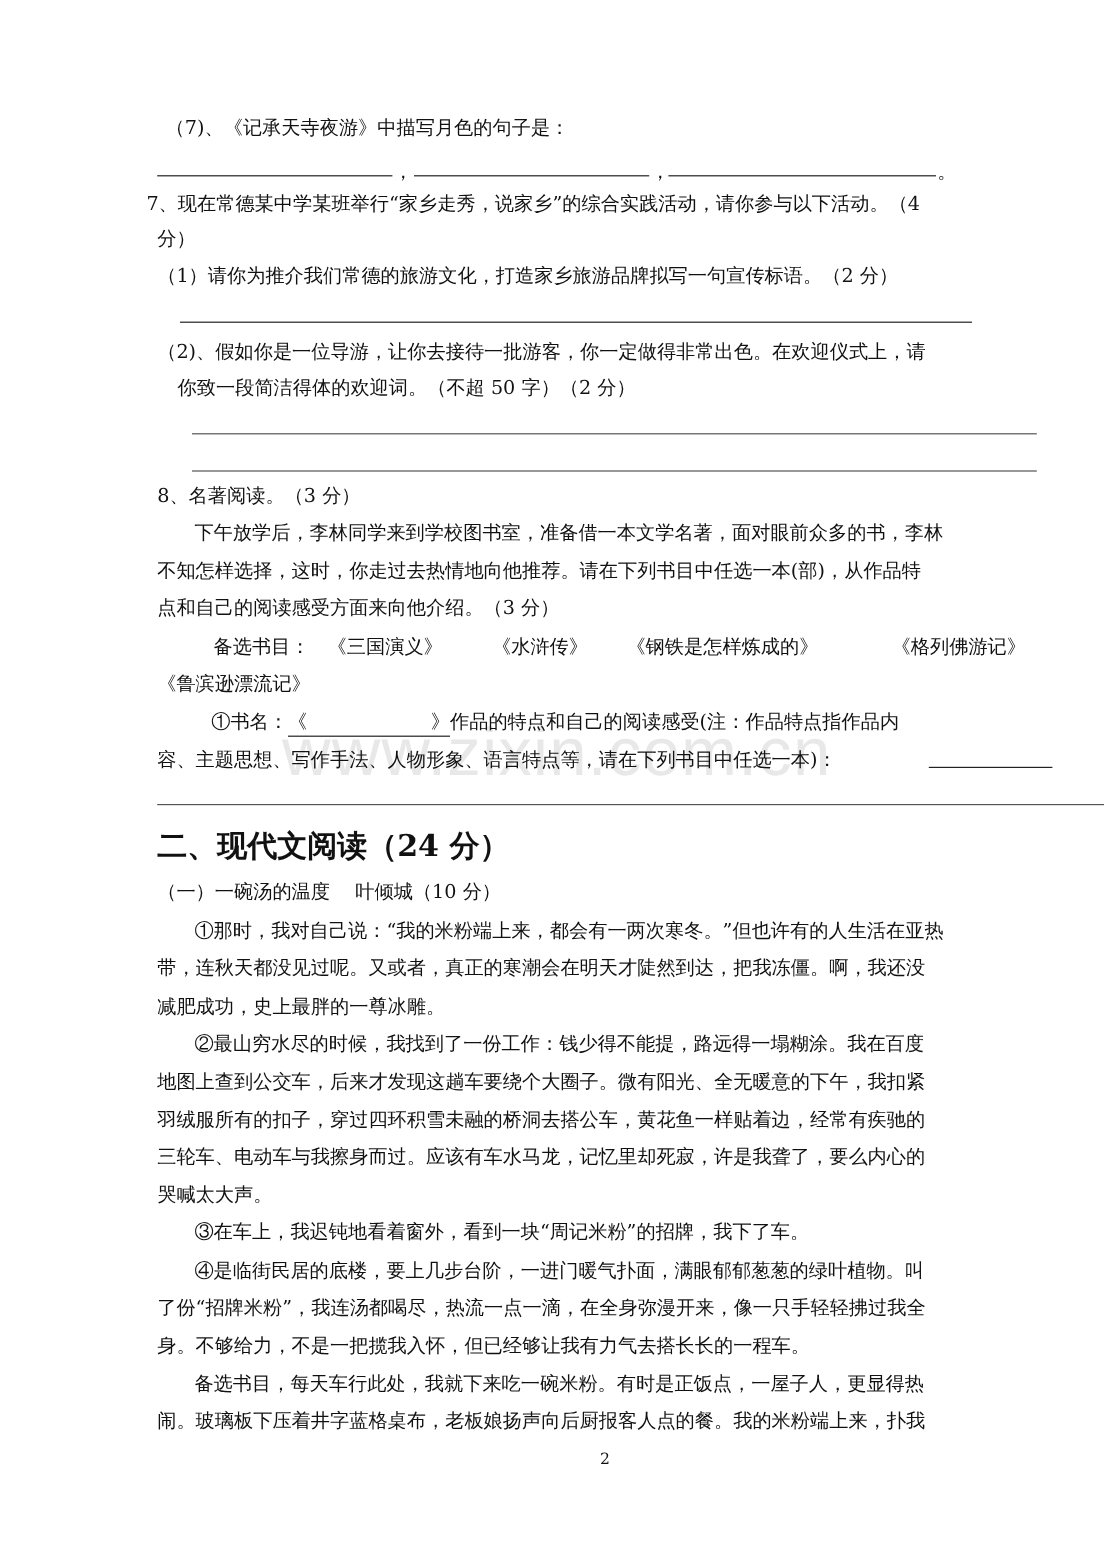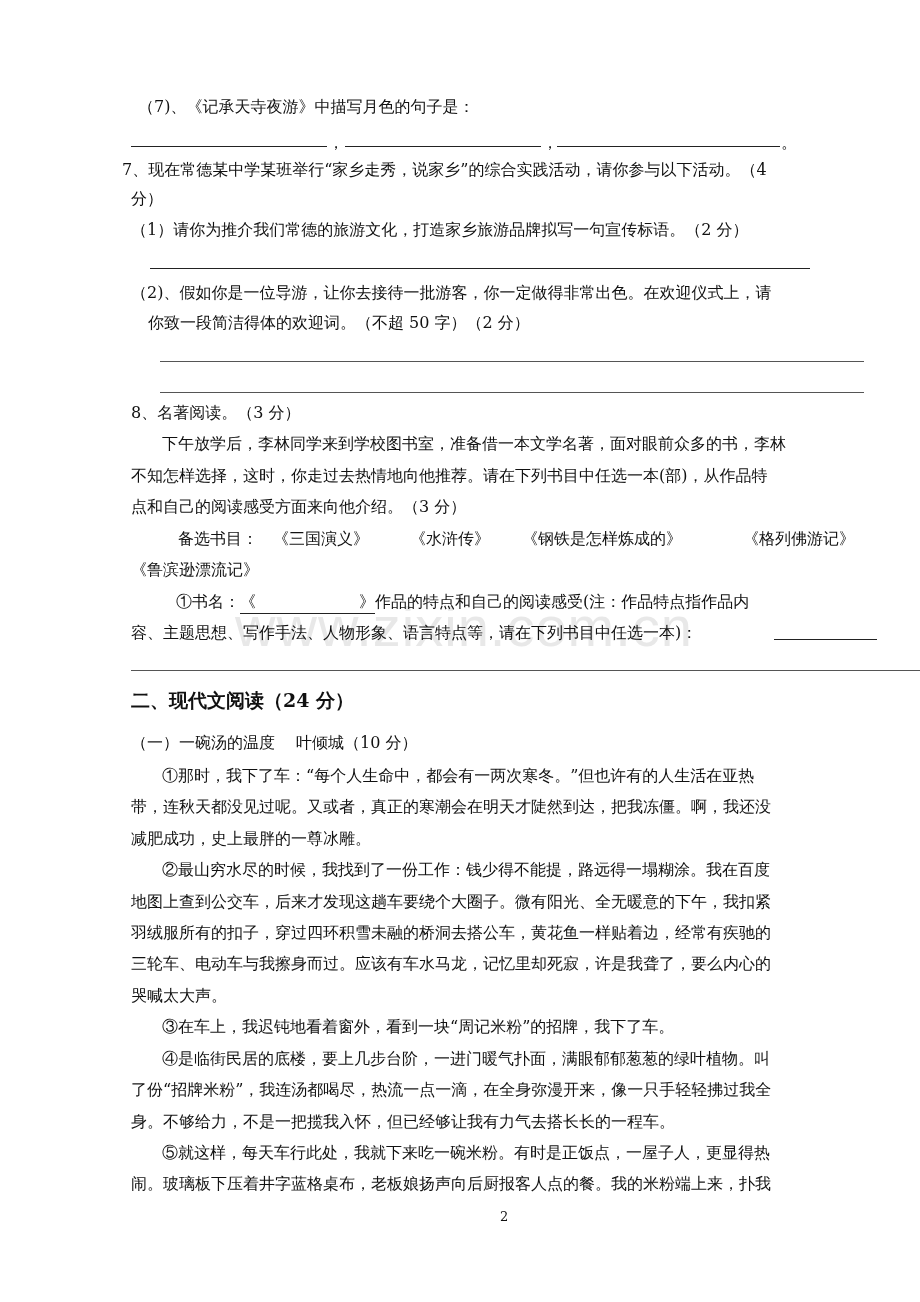--- a/index.html
+++ b/index.html
@@ -10,21 +10,21 @@
   }
   .ab { position: absolute; white-space: nowrap; }
   .line { position: absolute; height: 0; border-top: 1px solid #222; }
   .line.gray { border-top: 1.5px solid #555; }
   .watermark {
     position: absolute; left: 235px; top: 594px;
     font-family: "Liberation Sans", "DejaVu Sans", sans-serif;
     font-size: 56px; color: rgba(190,190,190,0.35); letter-spacing: 1px;
     pointer-events: none;
   }
-  .heading { font-weight: bold; font-size: 19px; }
+  .heading { font-weight: bold; font-size: 25px; }
   .pageno { font-size: 13px; }
 </style>
 </head>
 <body>
 
 <div class="watermark">www.zixin.com.cn</div>
 
 <div class="ab" style="left:138px;top:97px;">（7)、《记承天寺夜游》中描写月色的句子是：</div>
 <div class="line" style="left:131px;top:146px;width:196px;"></div>
 <div class="ab" style="left:328px;top:133px;">，</div>
@@ -57,32 +57,32 @@
 <div class="ab" style="left:176px;top:592px;">
   <span>①书名：</span><span style="display:inline-block;border-bottom:1px solid #222;"><span>《</span><span style="display:inline-block;width:103px;"></span><span>》</span></span><span>作品的特点和自己的阅读感受(注：作品特点指作品内</span>
 </div>
 <div class="ab" style="left:131px;top:623px;">容、主题思想、写作手法、人物形象、语言特点等，请在下列书目中任选一本)：</div>
 <div class="line" style="left:774px;top:639px;width:103px;"></div>
 <div class="line gray" style="left:131px;top:670px;width:789px;"></div>
 
 <div class="ab heading" style="left:131px;top:688px;">二、现代文阅读（24 分）</div>
 <div class="ab" style="left:131px;top:733px;">（一）一碗汤的温度　 叶倾城（10 分）</div>
 
-<div class="ab" style="left:162px;top:766px;">①那时，我下了车：“每个人生命中，都会有一两次寒冬。”但也许有的人生活在亚热</div>
+<div class="ab" style="left:162px;top:766px;">①那时，我对自己说：“我的米粉端上来，都会有一两次寒冬。”但也许有的人生活在亚热</div>
 <div class="ab" style="left:131px;top:797px;">带，连秋天都没见过呢。又或者，真正的寒潮会在明天才陡然到达，把我冻僵。啊，我还没</div>
 <div class="ab" style="left:131px;top:829px;">减肥成功，史上最胖的一尊冰雕。</div>
 
 <div class="ab" style="left:162px;top:860px;">②最山穷水尽的时候，我找到了一份工作：钱少得不能提，路远得一塌糊涂。我在百度</div>
 <div class="ab" style="left:131px;top:892px;">地图上查到公交车，后来才发现这趟车要绕个大圈子。微有阳光、全无暖意的下午，我扣紧</div>
 <div class="ab" style="left:131px;top:923px;">羽绒服所有的扣子，穿过四环积雪未融的桥洞去搭公车，黄花鱼一样贴着边，经常有疾驰的</div>
 <div class="ab" style="left:131px;top:954px;">三轮车、电动车与我擦身而过。应该有车水马龙，记忆里却死寂，许是我聋了，要么内心的</div>
 <div class="ab" style="left:131px;top:986px;">哭喊太大声。</div>
 
 <div class="ab" style="left:162px;top:1017px;">③在车上，我迟钝地看着窗外，看到一块“周记米粉”的招牌，我下了车。</div>
 
 <div class="ab" style="left:162px;top:1049px;">④是临街民居的底楼，要上几步台阶，一进门暖气扑面，满眼郁郁葱葱的绿叶植物。叫</div>
 <div class="ab" style="left:131px;top:1080px;">了份“招牌米粉”，我连汤都喝尽，热流一点一滴，在全身弥漫开来，像一只手轻轻拂过我全</div>
 <div class="ab" style="left:131px;top:1112px;">身。不够给力，不是一把揽我入怀，但已经够让我有力气去搭长长的一程车。</div>
 
-<div class="ab" style="left:162px;top:1143px;">⑤就这样，每天车行此处，我就下来吃一碗米粉。有时是正饭点，一屋子人，更显得热</div>
+<div class="ab" style="left:162px;top:1143px;">备选书目，每天车行此处，我就下来吃一碗米粉。有时是正饭点，一屋子人，更显得热</div>
 <div class="ab" style="left:131px;top:1174px;">闹。玻璃板下压着井字蓝格桌布，老板娘扬声向后厨报客人点的餐。我的米粉端上来，扑我</div>
 
 <div class="ab pageno" style="left:500px;top:1209px;">2</div>
 
 </body></html>

